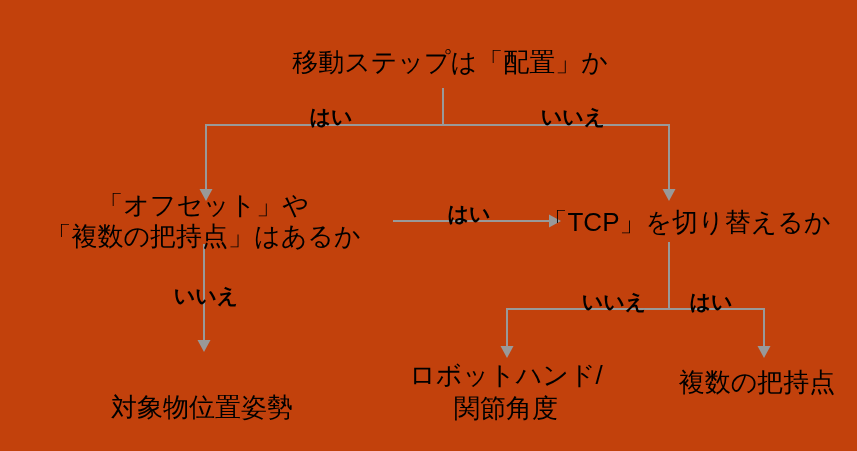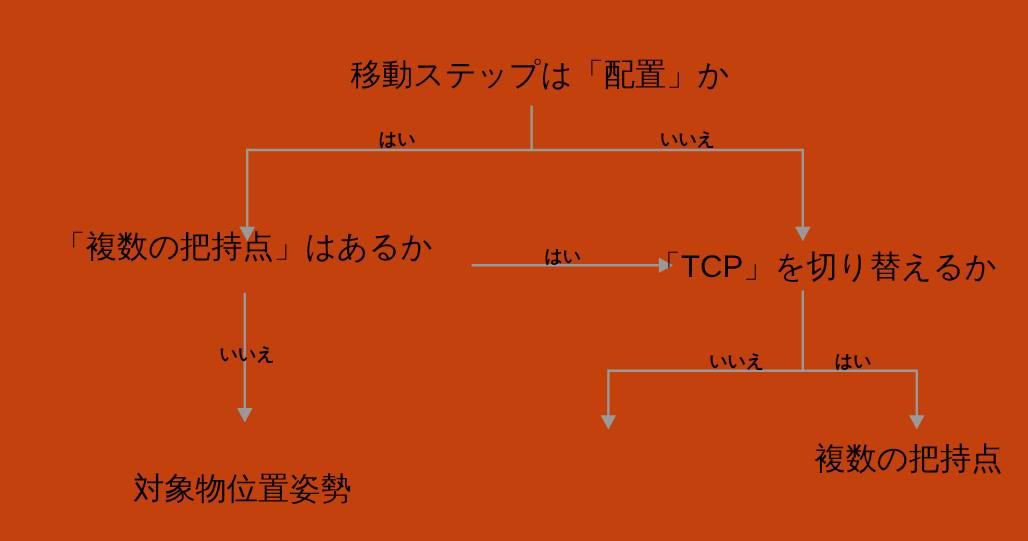--- a/index.html
+++ b/index.html
@@ -30,21 +30,21 @@
     line-height: 31px;
     text-align: center;
     white-space: nowrap;
   }
   .leaf { line-height: 33px; }
   .single { line-height: 26px; }
   .edge-label {
     position: absolute;
     transform: translateX(-50%);
     color: #000000;
-    font-size: 15px;
+    font-size: 21px;
     line-height: 19px;
     font-weight: bold;
     text-align: center;
     white-space: nowrap;
   }
 </style>
 </head>
 <body>
 
 <div class="stage">
@@ -75,27 +75,32 @@
       <polygon points="549,214.5 549,227.5 561,221"></polygon>
       <polygon points="500.5,346 513.5,346 507,358"></polygon>
       <polygon points="757.5,346 770.5,346 764,358"></polygon>
       <polygon points="197.5,340 210.5,340 204,352"></polygon>
     </g>
   </svg>
 
   <div class="node single" style="left:450px; top:49px;">移動ステップは「配置」か</div>
 
   <div class="node" style="left:203px; top:190px;">
+    <div>「オフセット」や</div>
     <div>「複数の把持点」はあるか</div>
   </div>
 
   <div class="node single" style="left:686px; top:209px;">「TCP」を切り替えるか</div>
 
   <div class="node single" style="left:202px; top:362px;margin-top:32px;">対象物位置姿勢</div>
 
+  <div class="leaf" style="left:506px; top:359px;">
+    <div>ロボットハンド/</div>
+    <div>関節角度</div>
+  </div>
 
   <div class="node single" style="left:757px; top:369px;">複数の把持点</div>
 
   <div class="edge-label" style="left:331px; top:107px;">はい</div>
 
   <div class="edge-label" style="left:573px; top:107px;">いいえ</div>
 
   <div class="edge-label" style="left:469px; top:204px;">はい</div>
 
   <div class="edge-label" style="left:206px; top:286px;">いいえ</div>

